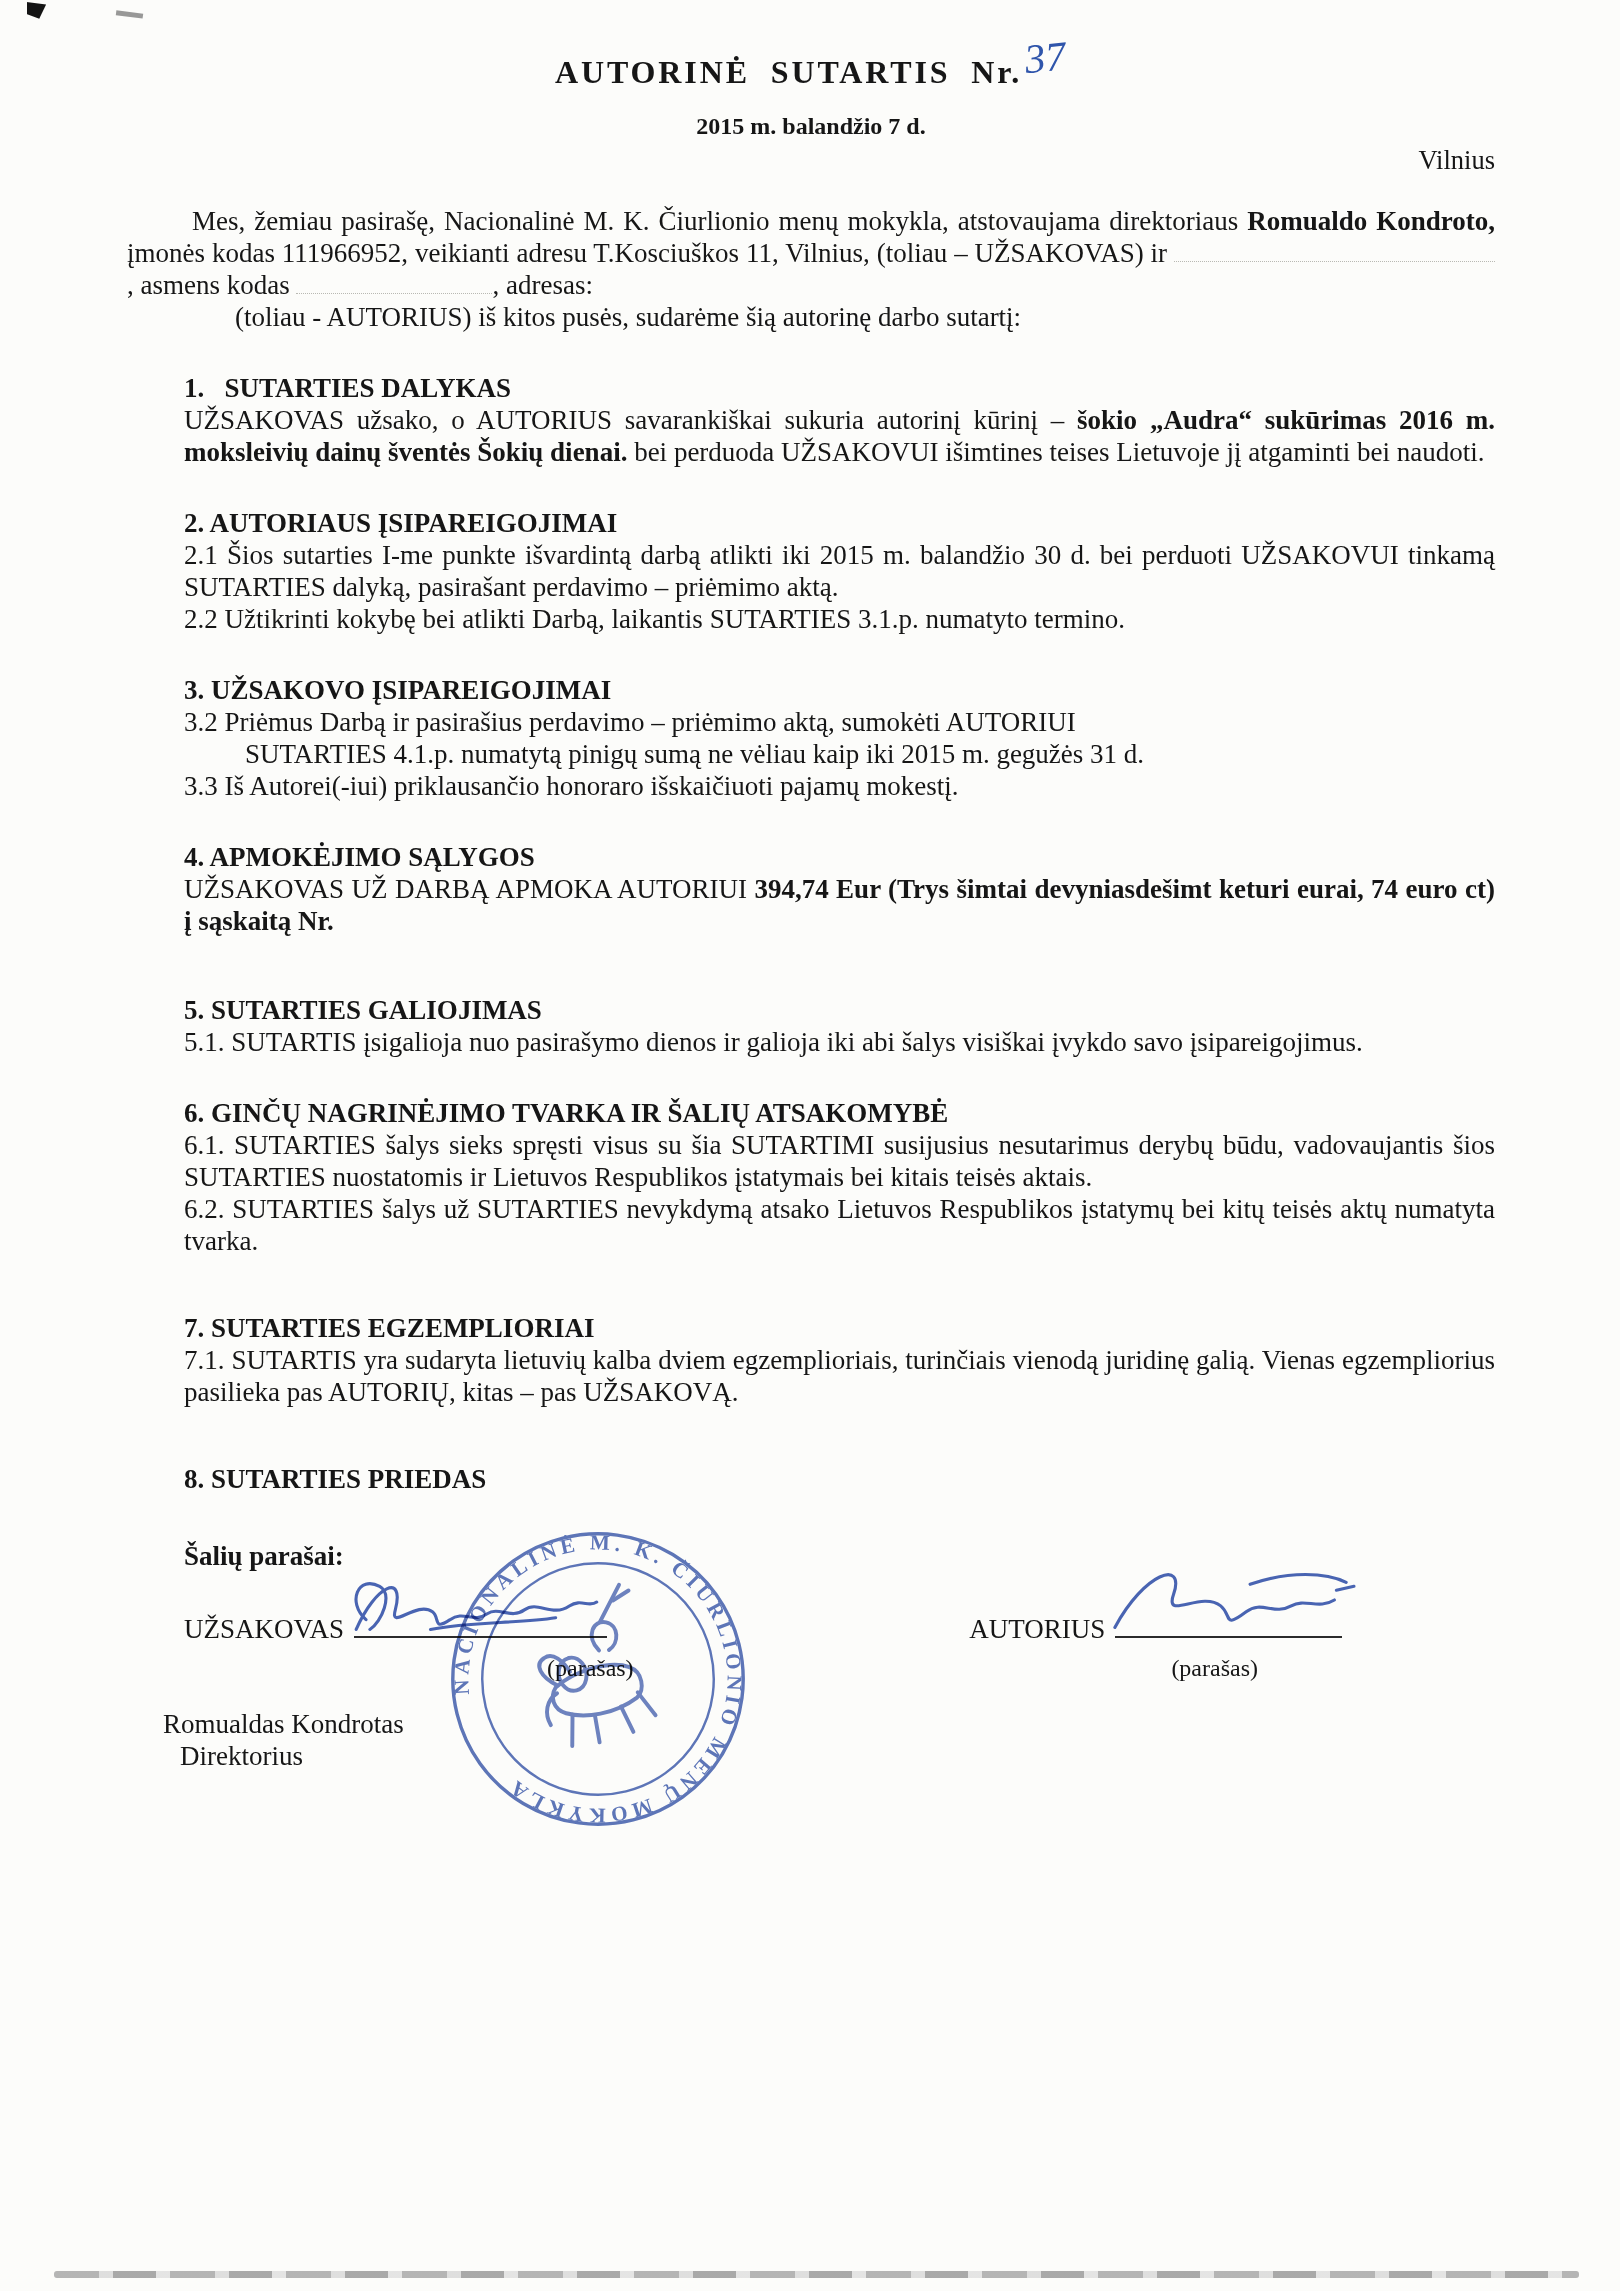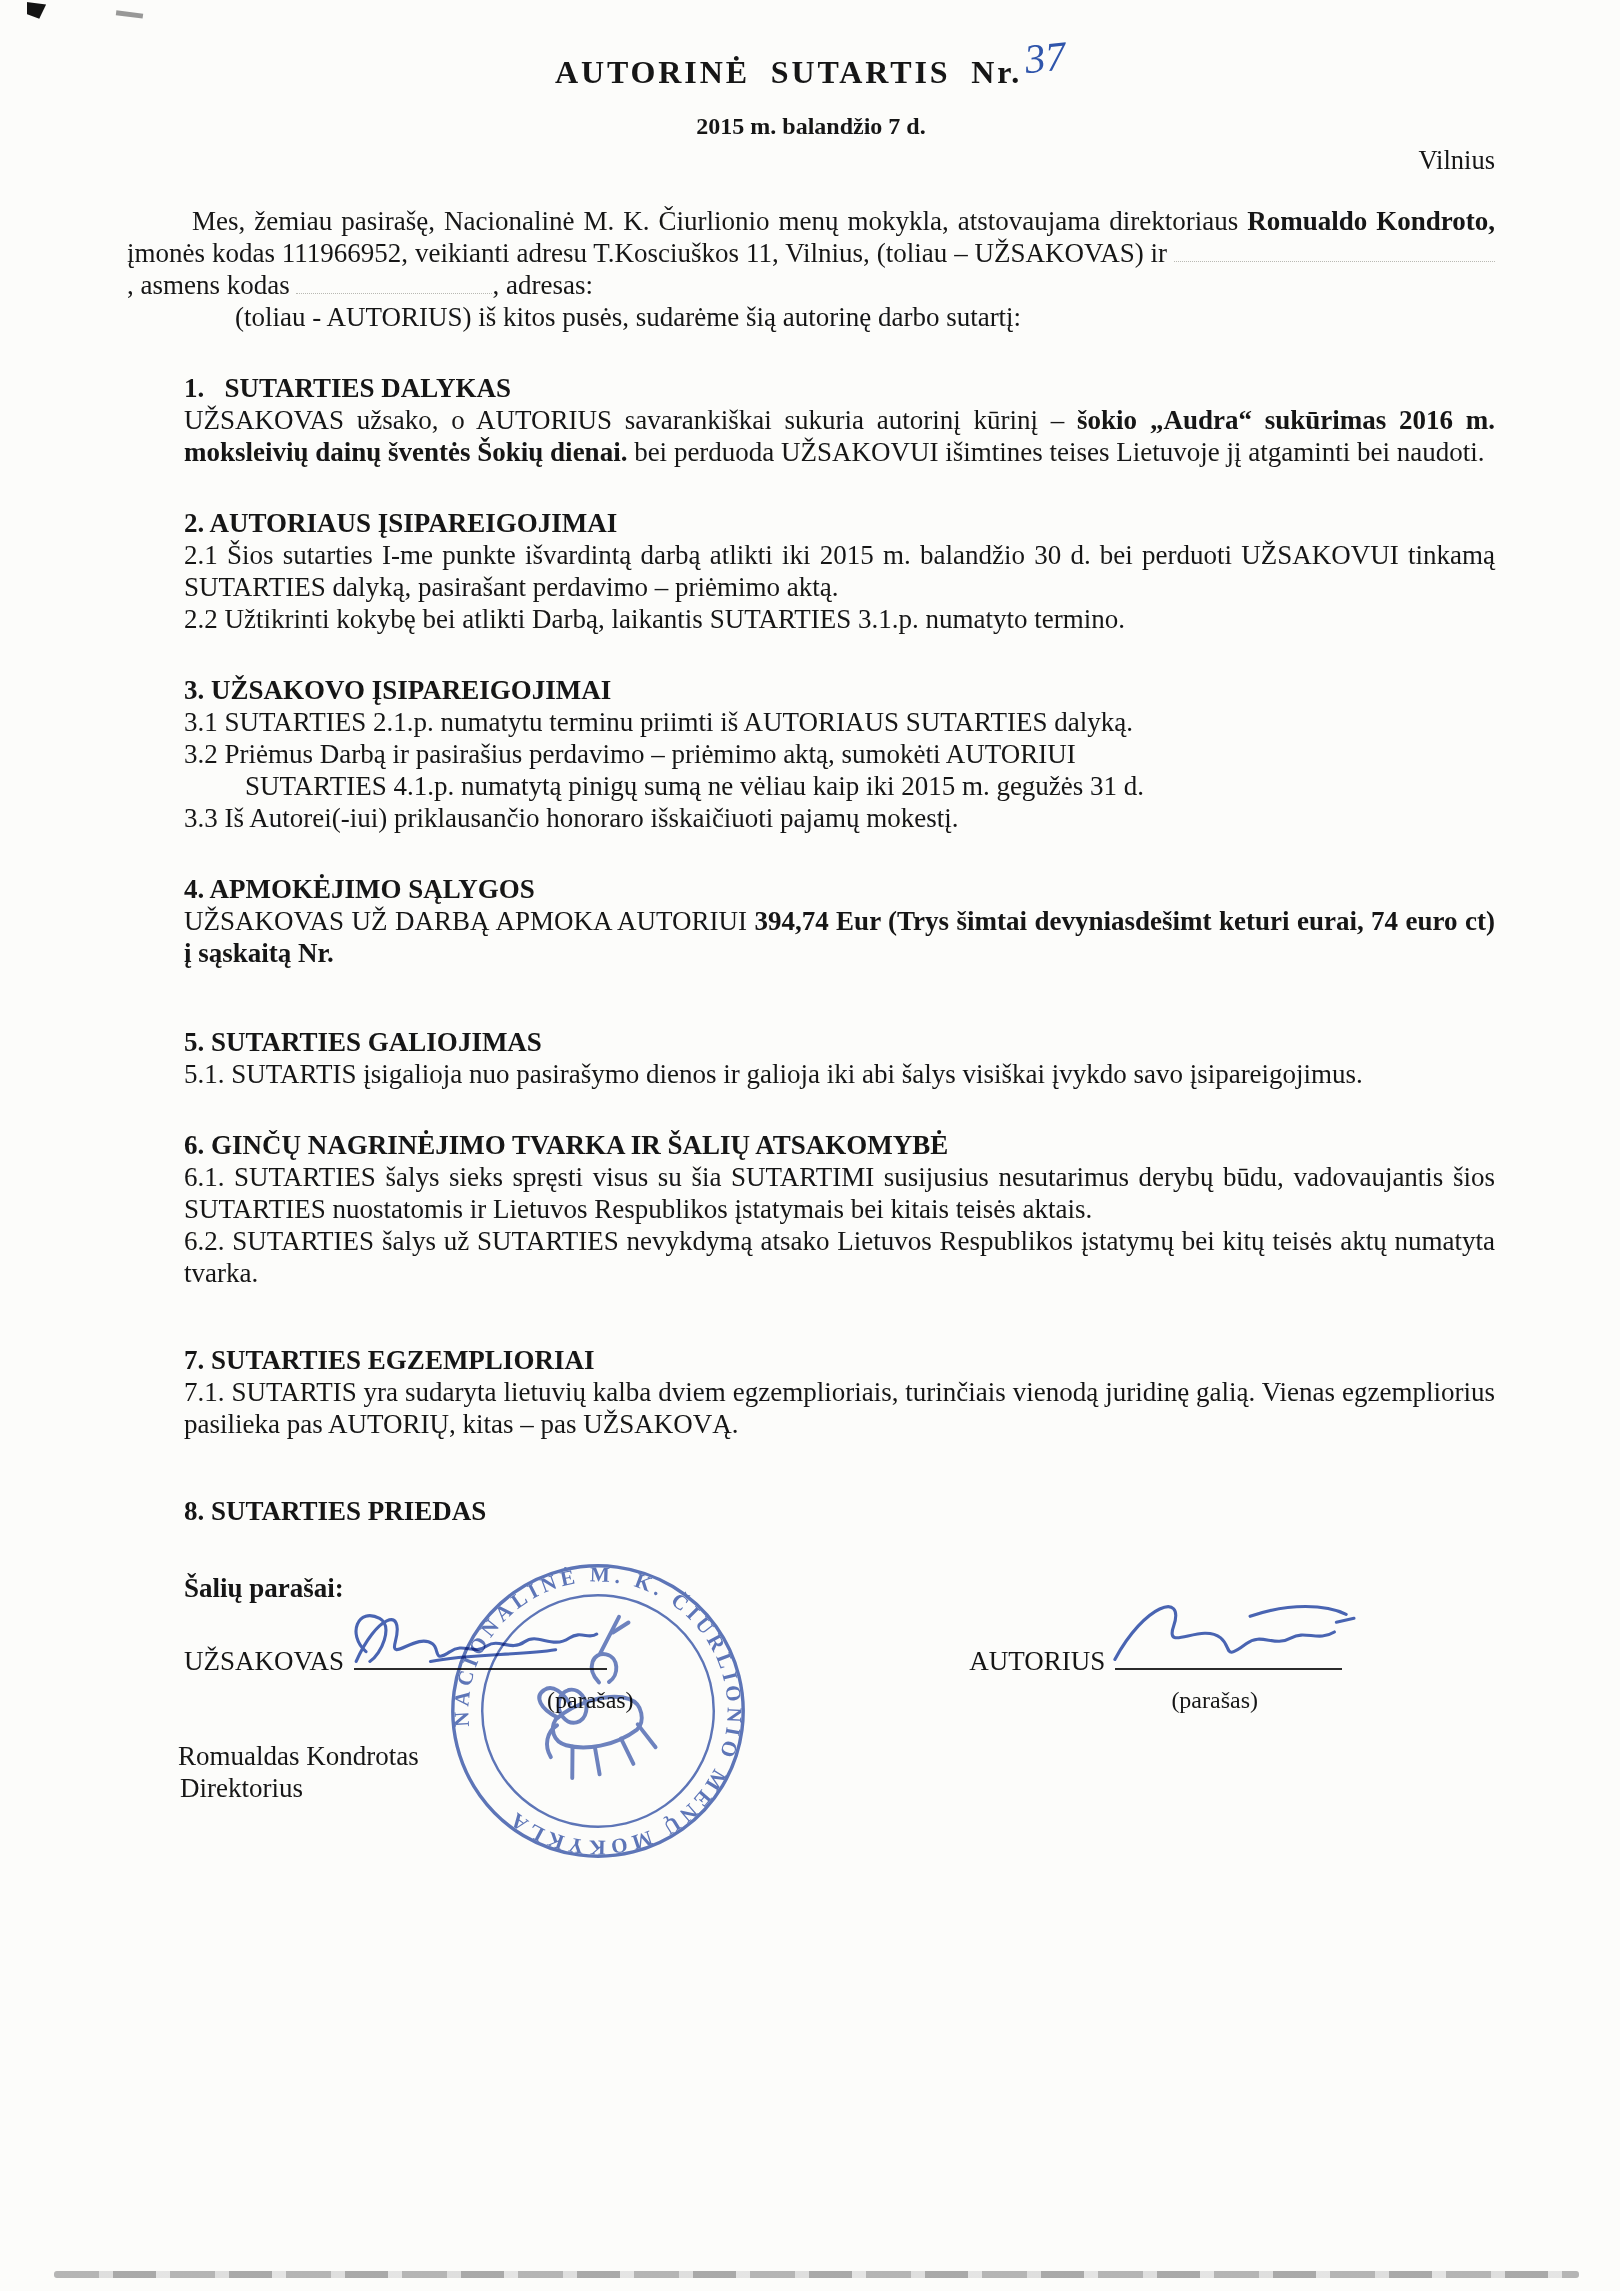--- a/index.html
+++ b/index.html
@@ -45,21 +45,21 @@
   .sig-row { display: flex; align-items: flex-end; margin-top: 31px; }
   .sig-left { margin-left: 57px; white-space: nowrap; }
   .sig-right { margin-left: auto; margin-right: 153px; white-space: nowrap; }
   .sig-line { display: inline-block; position: relative; border-bottom: 2px solid #2b2b2b; height: 35px; margin-left: 9.8px; vertical-align: baseline; }
   .sig-left .sig-line { width: 253px; }
   .sig-right .sig-line { width: 227px; }
   .sig-svg { position: absolute; left: -11.8px; bottom: -13.7px; overflow: visible; }
   .parasas-row { display: flex; margin-top: 7.8px; font-size: 24px; }
   .parasas-left { margin-left: 420px; }
   .parasas-right { margin-left: auto; margin-right: 237px; }
-  .sig-name { margin-top: 23.5px; margin-left: 51px; }
+  .sig-name { margin-top: 23.5px; margin-left: 36px; }
   .sig-title { margin-left: 53px; }
 
   .stamp {
     position: absolute; left: 316px; top: -15.7px;
     width: 310px; height: 310px;
     transform: rotate(-14deg);
     mix-blend-mode: multiply; opacity: 0.82;
     pointer-events: none;
   }
   .ink { stroke: #3a58ac; fill: none; stroke-linecap: round; stroke-linejoin: round; }
@@ -95,21 +95,20 @@
     </section>
 
     <section class="sec">
       <p class="sec-heading">2. AUTORIAUS ĮSIPAREIGOJIMAI</p>
       <p class="just">2.1 Šios sutarties I-me punkte išvardintą darbą atlikti iki 2015  m. balandžio 30 d. bei perduoti UŽSAKOVUI tinkamą SUTARTIES dalyką, pasirašant perdavimo – priėmimo aktą.</p>
       <p>2.2 Užtikrinti kokybę bei atlikti Darbą, laikantis SUTARTIES 3.1.p. numatyto termino.</p>
     </section>
 
     <section class="sec">
       <p class="sec-heading">3. UŽSAKOVO ĮSIPAREIGOJIMAI</p>
-      <p>3.1 SUTARTIES 2.1.p. numatytu terminu priimti iš AUTORIAUS SUTARTIES dalyką.</p>
       <p>3.2 Priėmus Darbą ir pasirašius perdavimo – priėmimo aktą, sumokėti AUTORIUI</p>
       <p class="indent2">SUTARTIES  4.1.p. numatytą pinigų sumą ne vėliau kaip iki 2015 m. gegužės 31 d.</p>
       <p>3.3 Iš Autorei(-iui) priklausančio honoraro išskaičiuoti pajamų mokestį.</p>
     </section>
 
     <section class="sec">
       <p class="sec-heading">4. APMOKĖJIMO SĄLYGOS</p>
       <p class="just"><span>UŽSAKOVAS  UŽ DARBĄ   APMOKA AUTORIUI </span><strong>394,74 Eur (Trys šimtai devyniasdešimt keturi eurai, 74 euro ct) į sąskaitą Nr.</strong></p>
     </section>
 

